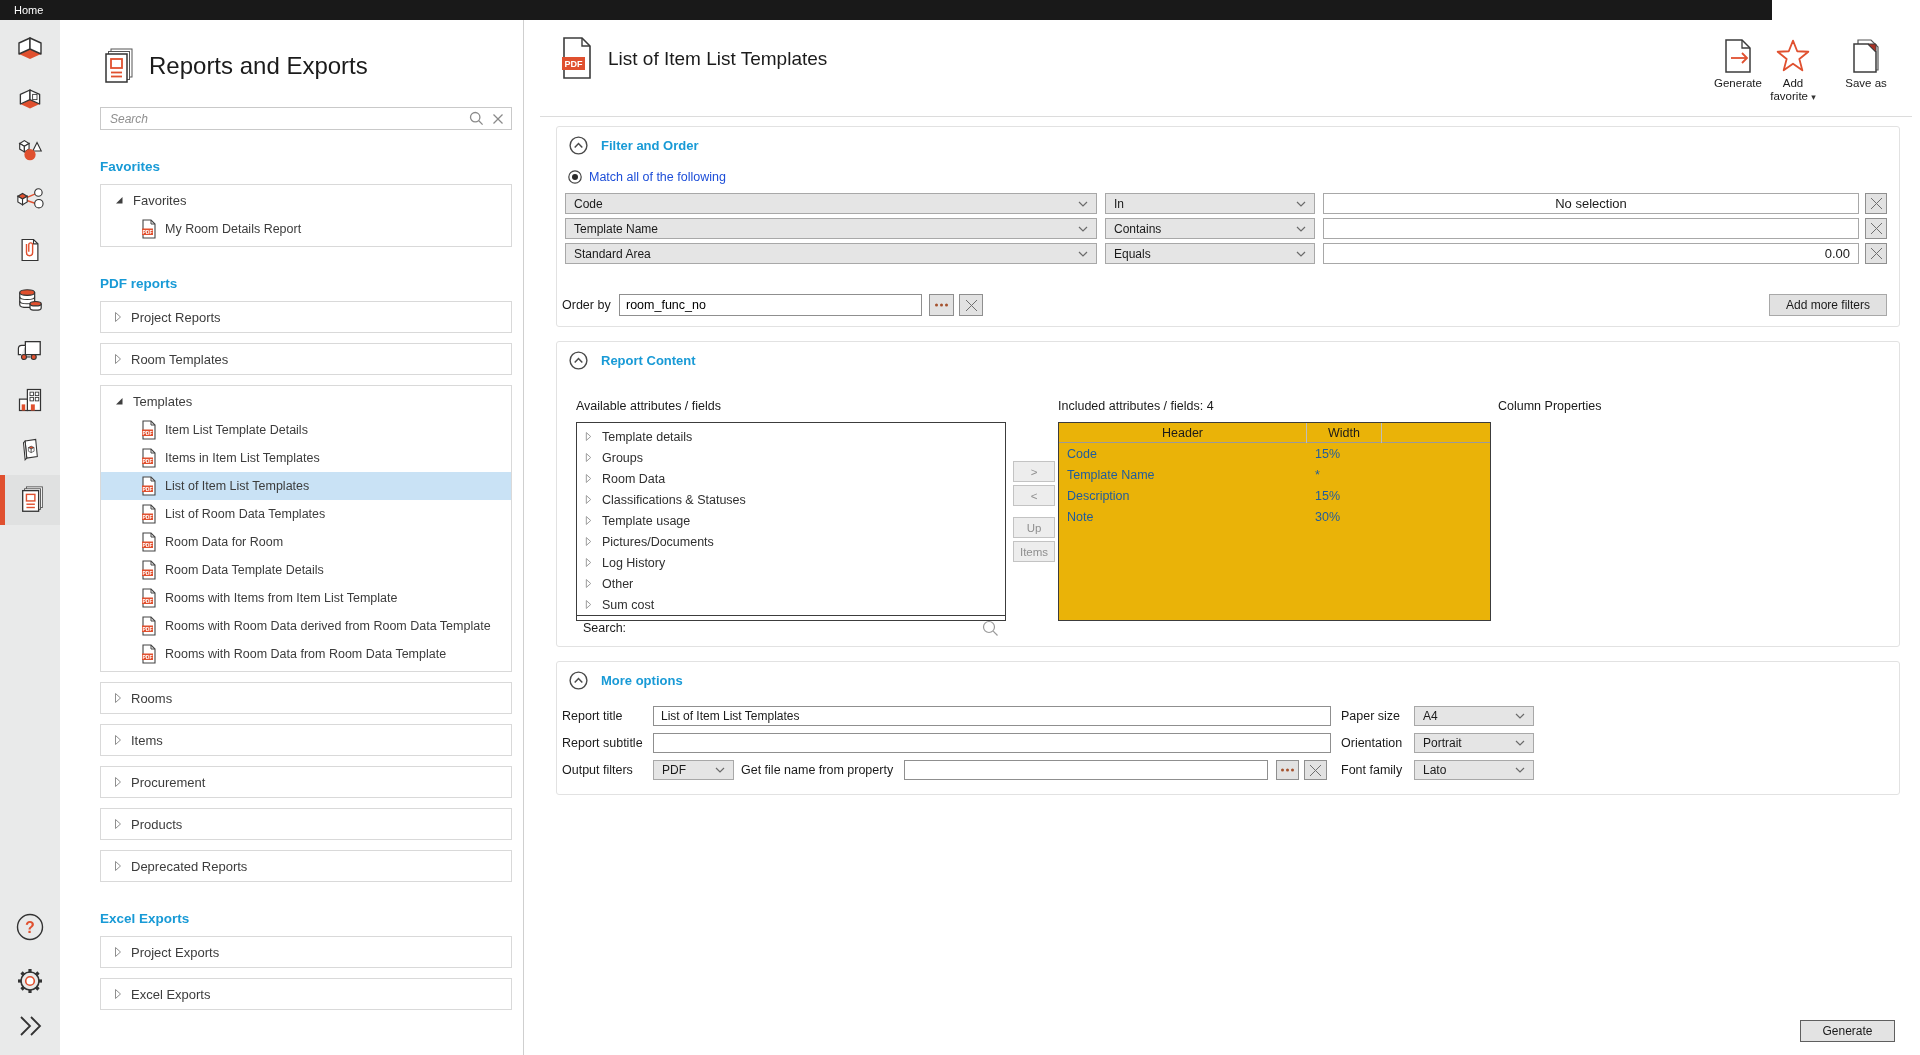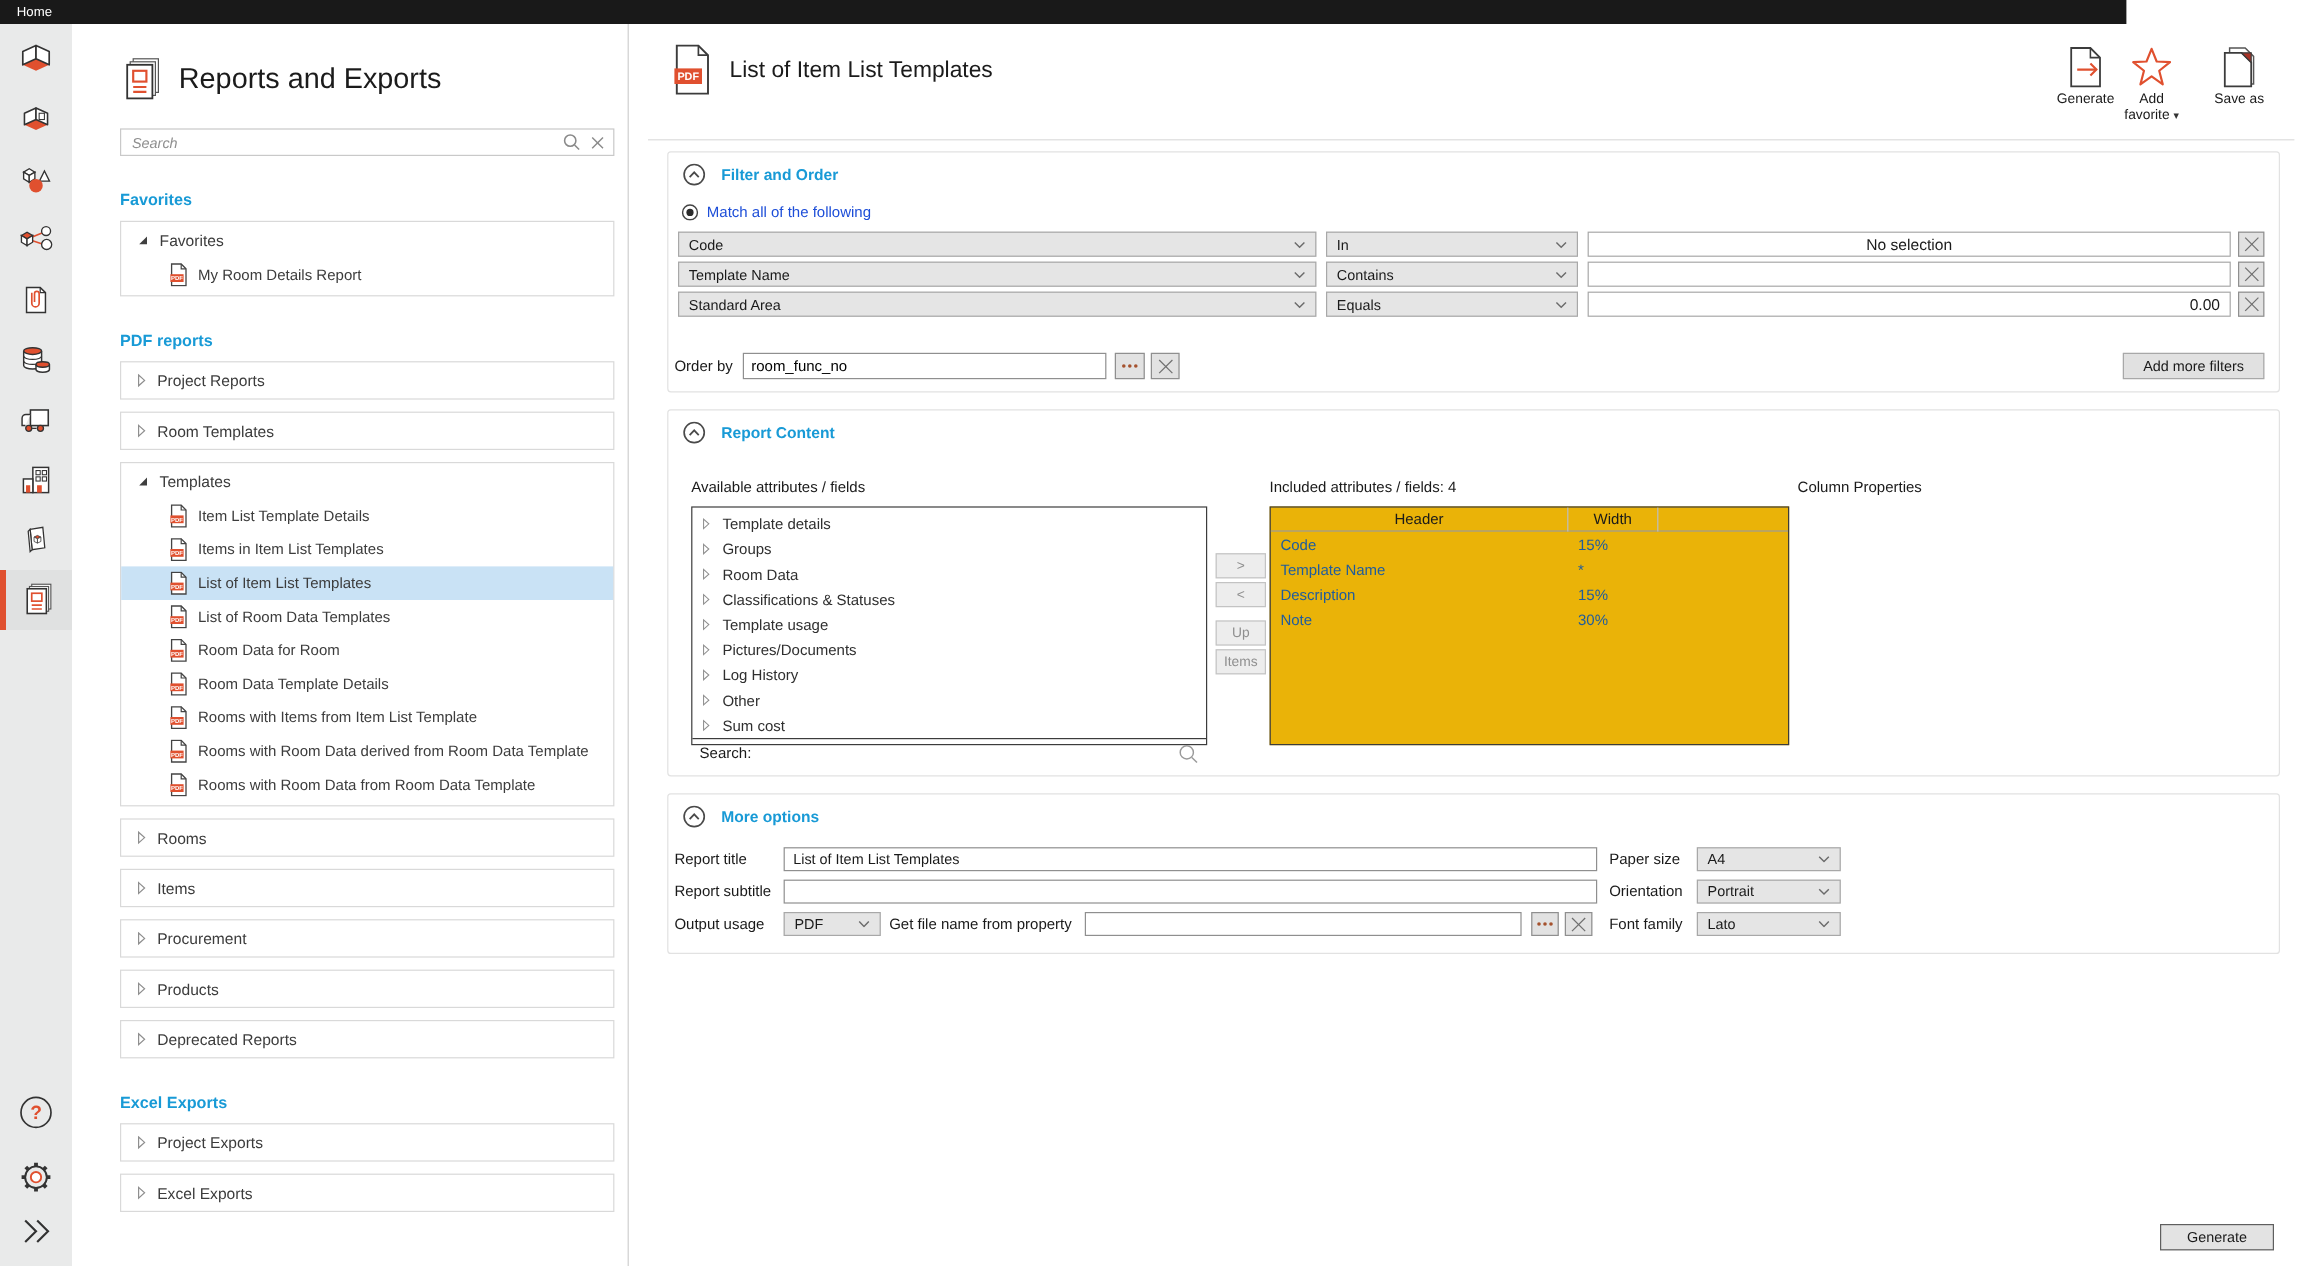--- a/index.html
+++ b/index.html
@@ -855,21 +855,21 @@
     <span class="p3-label p3t0" style="left:5px">Report title</span>
     <div class="p3-field p3t0" style="left:96px;width:678px;top:44px">
       <span>List of Item List Templates</span>
     </div>
 
     <span class="p3-label p3t1" style="left:5px">Report subtitle</span>
     <div class="p3-field p3t1" style="left:96px;width:678px;top:71px">
       <span></span>
     </div>
 
-    <span class="p3-label p3t2" style="left:5px">Output usage</span>
+    <span class="p3-label p3t2" style="left:5px">Output filters</span>
     <div class="dd p3-dd p3t2" style="left:96px;width:81px;top:98px">
       <span>PDF</span>
       <span>
           <svg width="10" height="6" viewBox="0 0 10 6">
             <polyline points="1,1 5,5 9,1" fill="none" stroke="#6b6b6b" stroke-width="1.2"></polyline>
           </svg>
         </span>
     </div>
     <span class="p3-label p3t2" style="left:184px">Get file name from property</span>
     <div class="p3-field p3t2" style="left:347px;width:364px;top:98px">

